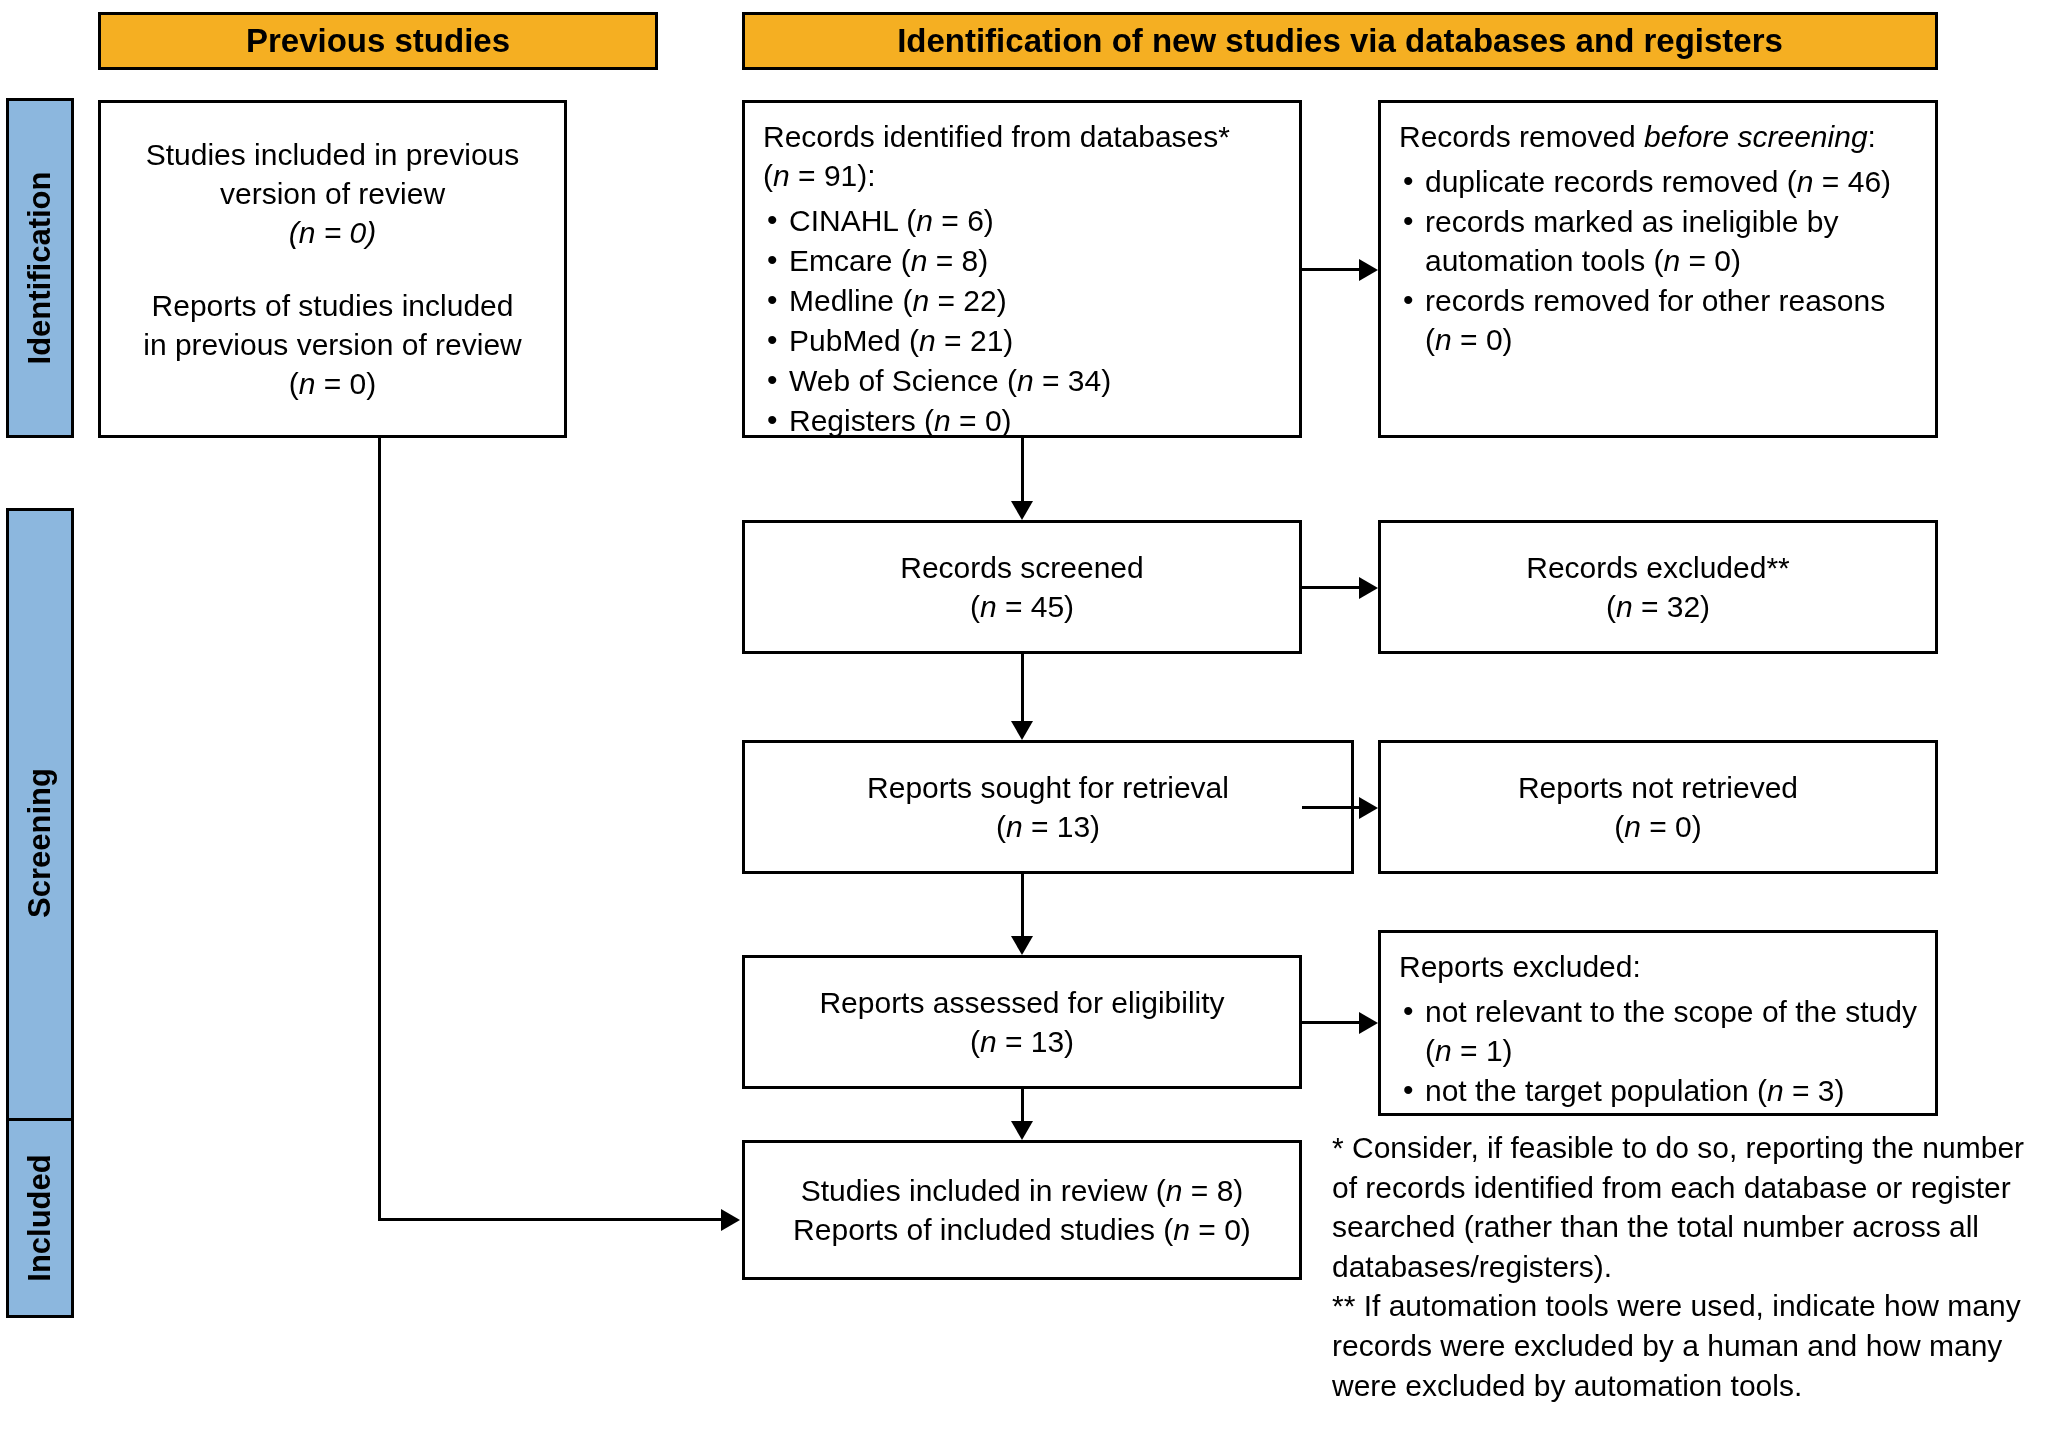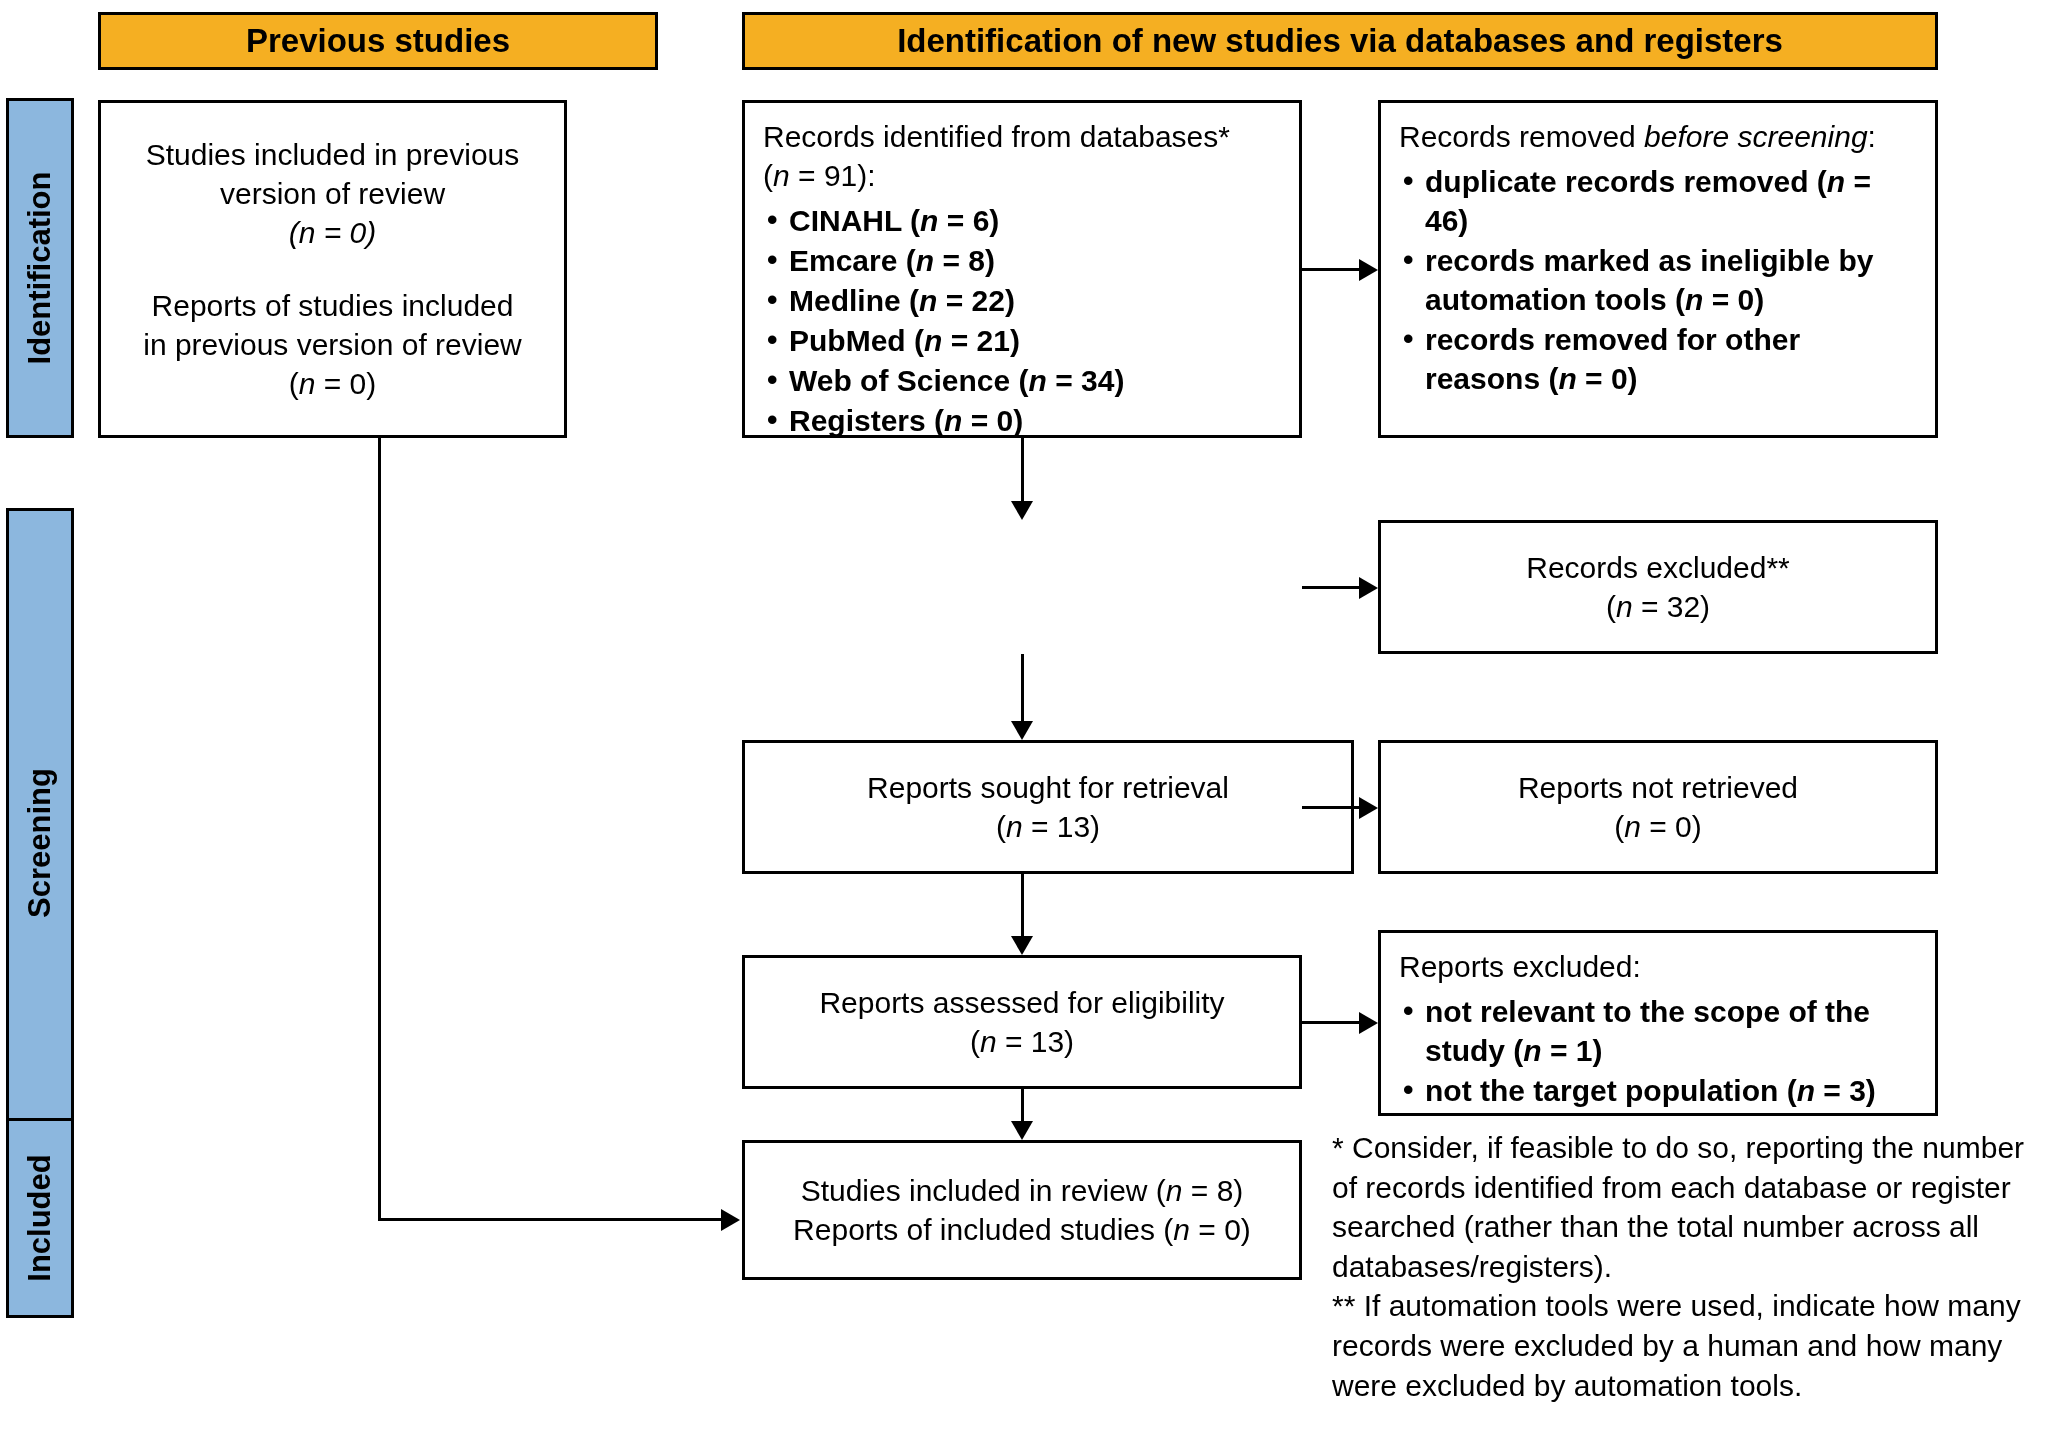--- a/index.html
+++ b/index.html
@@ -68,21 +68,20 @@
     font-size: 31px;
     transform: rotate(-90deg);
     white-space: nowrap;
   }
 
   
   ul.blist {
     margin: 6px 0 0 0;
     padding: 0;
     list-style: none;
-    font-weight: bold;
   }
   ul.blist li {
     position: relative;
     padding-left: 26px;
     margin: 1px 0;
   }
   ul.blist li:before {
     content: "\2022";
     position: absolute;
     left: 4px;
@@ -174,20 +173,24 @@
     <div>
       <span>Records removed </span><span class="it">before screening</span><span>:</span>
     </div>
     <ul class="blist">
       <li>duplicate records removed (<i>n</i> = 46)</li>
       <li>records marked as ineligible by automation tools (<i>n</i> = 0)</li>
       <li>records removed for other reasons (<i>n</i> = 0)</li>
     </ul>
   </div>
 
+  <div class="box center" style="left:742px; top:520px; width:560px; height:134px;">
+    <div>Records screened</div>
+    <div>(<i>n</i> = 45)</div>
+  </div>
 
   <div class="box center" style="left:1378px; top:520px; width:560px; height:134px;">
     <div>Records excluded**</div>
     <div>(<i>n</i> = 32)</div>
   </div>
 
   <div class="box center" style="left:742px; top:740px; width:612px; height:134px;">
     <div>Reports sought for retrieval</div>
     <div>(<i>n</i> = 13)</div>
   </div>

